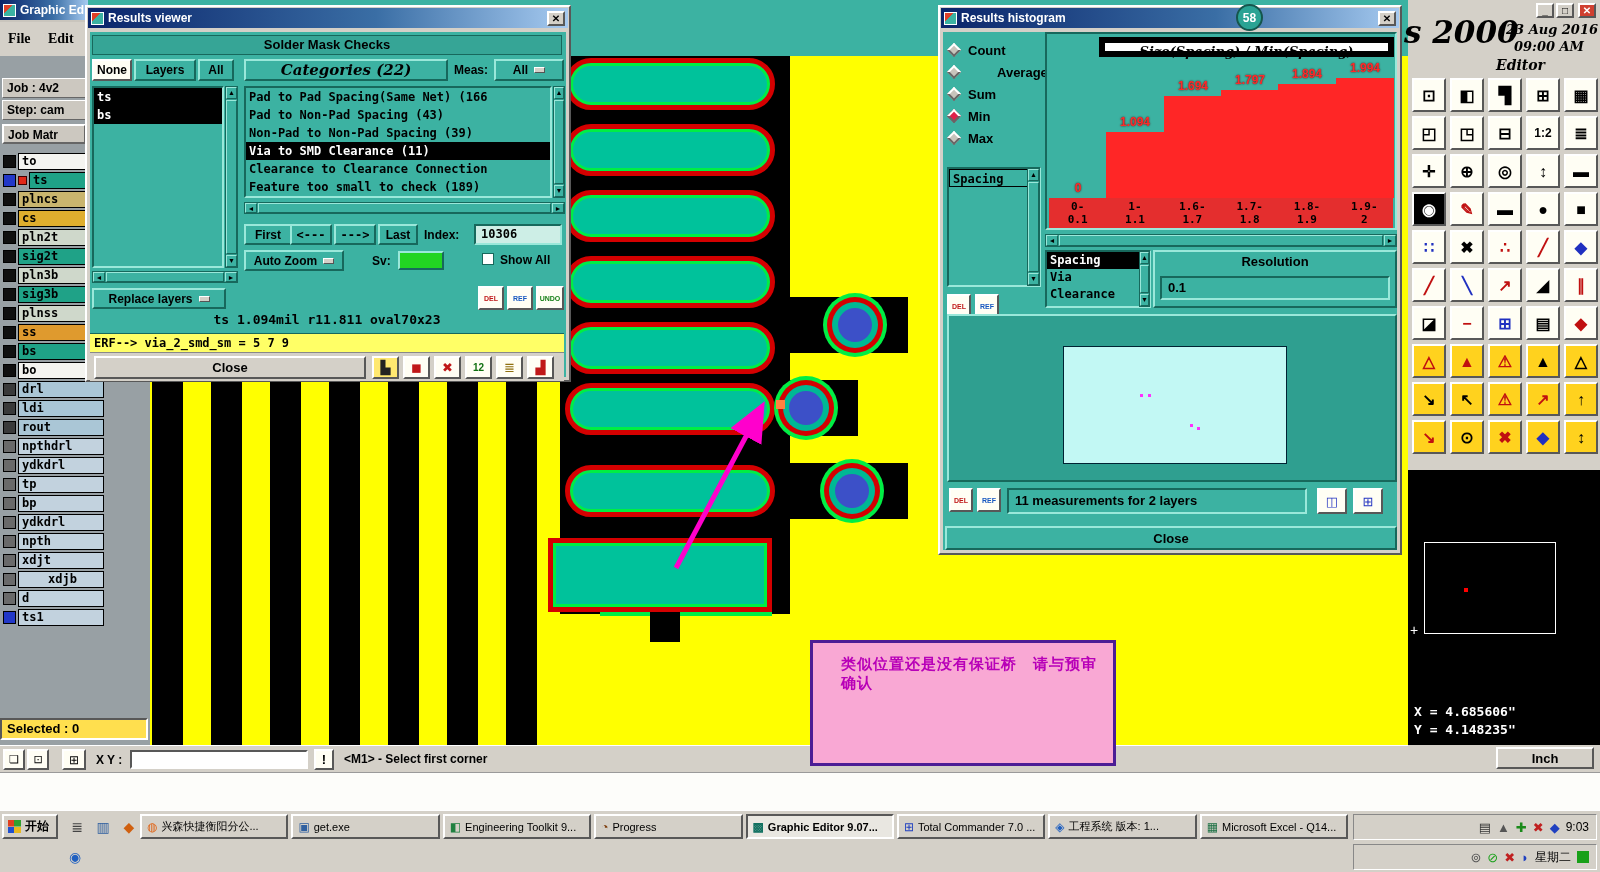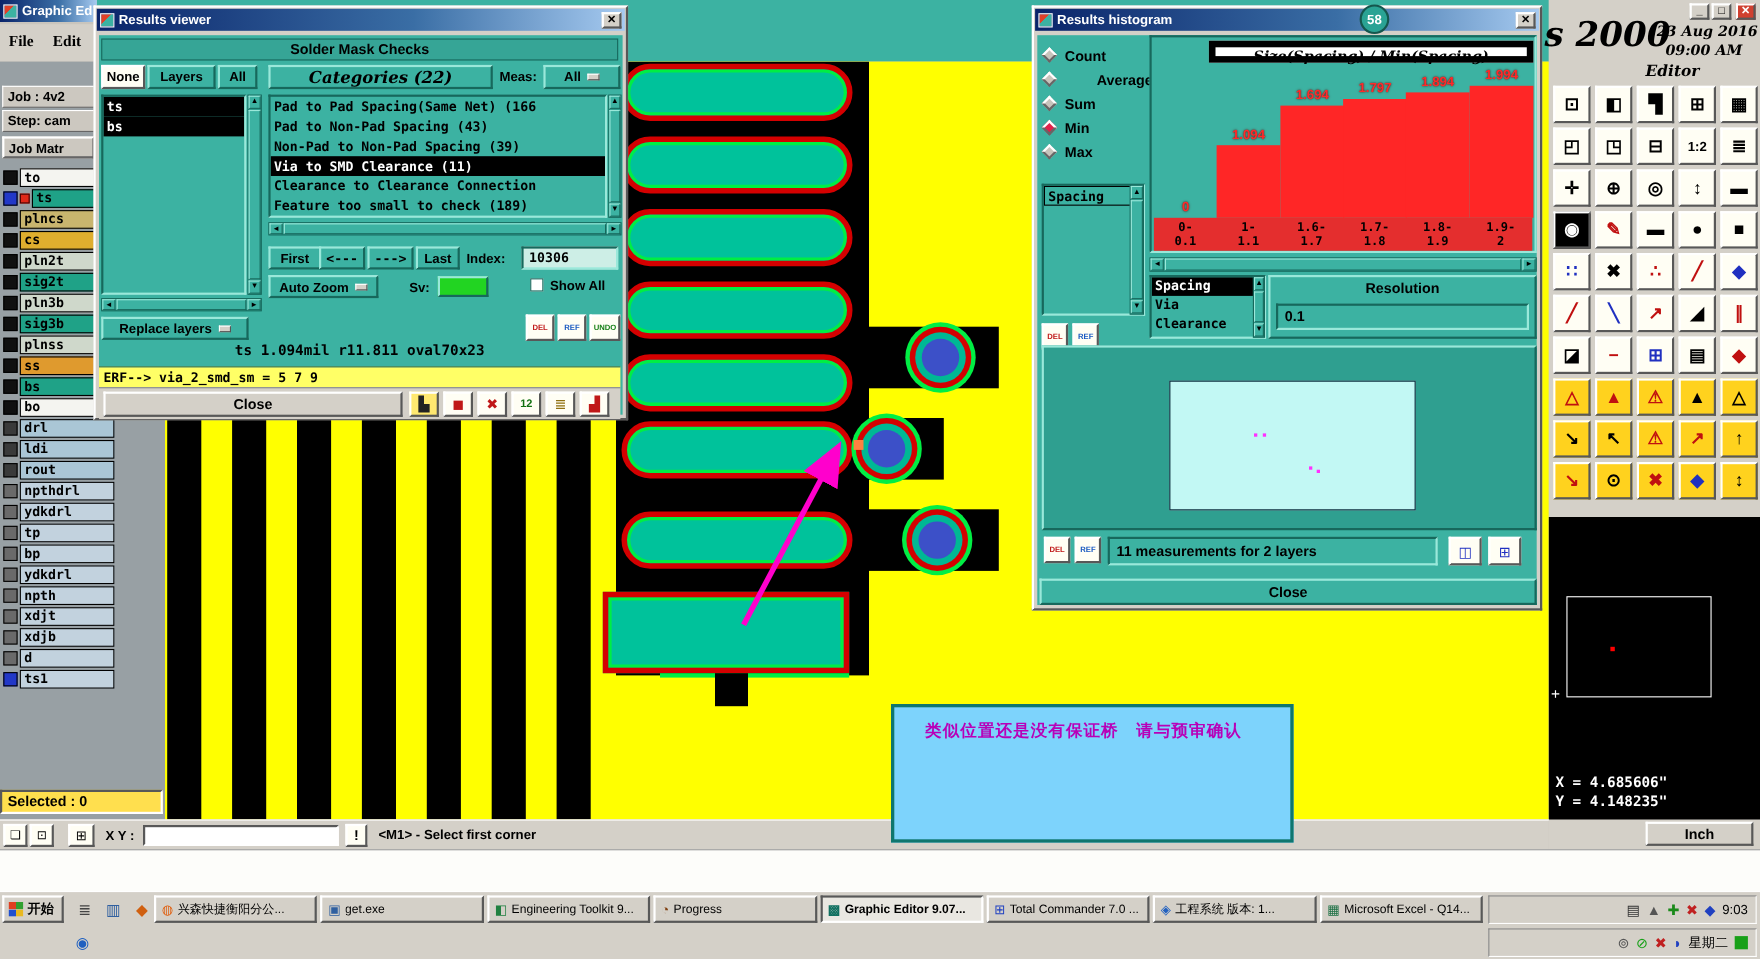--- a/index.html
+++ b/index.html
@@ -52,22 +52,22 @@
     font-weight:bold;font-size:12px;line-height:15px;padding-left:3px;overflow:hidden}
   #selected-box{position:absolute;left:0;top:662px;width:148px;height:22px;background:#ffdf4e;
     border:2px solid;border-color:#585858 #fff #fff #585858;font-weight:bold;font-size:13px;line-height:18px;padding-left:5px}
 
   
   #canvas{position:absolute;left:150px;top:56px;width:1258px;height:689px;background:#ffff00;overflow:hidden}
   .pad-oval{position:absolute;left:415px;width:210px;height:52px;border-radius:26px;background:#00c29b;
     border:5px solid #d40000;box-shadow:inset 0 0 0 3px #00ee44}
   .via{position:absolute;width:34px;height:34px;border-radius:50%;background:#3c50c8;
     box-shadow:0 0 0 6px #00b894,0 0 0 11px #d40000,0 0 0 15px #00ee44}
-  #annotation{position:absolute;left:810px;top:640px;width:366px;height:126px;background:#7dd3fc;
-    border:3px solid #0f766e;z-index:12}
+  #annotation{position:absolute;left:810px;top:640px;width:306px;height:126px;background:#f9a8d4;
+    border:3px solid #4c1d95;z-index:12}
   #annotation-text{color:#b800b8;font-weight:bold;font-size:15px;padding:12px 6px 0 28px;letter-spacing:1px}
 
   
   #rv{position:absolute;left:85px;top:5px;width:486px;height:377px;background:#d4d0c8;
     border:2px solid;border-color:#fff #585858 #585858 #fff;z-index:20}
   #rv-body{position:absolute;left:3px;top:25px;right:3px;bottom:3px;background:#3cb2a2}
   #rv-header{position:absolute;left:2px;top:3px;width:470px;height:20px;background:#36a596;border:1px solid #17685c;
     text-align:center;font-weight:bold;font-size:13px;line-height:18px}
   #rv-status{position:absolute;left:2px;top:280px;width:470px;text-align:center;font-family:"DejaVu Sans Mono",monospace;font-weight:bold;font-size:13px}
   #rv-erf{position:absolute;left:0;top:301px;width:474px;height:19px;background:#ffff66;border-top:1px solid #17685c;
@@ -248,21 +248,21 @@
         <div class="layer-row">
           <span class="layer-check" style="background: rgb(106, 106, 106);"></span>
           <span class="layer-name" style="background: rgb(194, 210, 222);">npth</span>
         </div>
         <div class="layer-row">
           <span class="layer-check" style="background: rgb(106, 106, 106);"></span>
           <span class="layer-name" style="background: rgb(194, 210, 222);">xdjt</span>
         </div>
         <div class="layer-row">
           <span class="layer-check" style="background: rgb(106, 106, 106);"></span>
-          <span class="layer-name" style="background: rgb(194, 210, 222);">xdjb</span>
+          <span class="layer-name" style="background: rgb(194, 210, 222); text-align: center;">xdjb</span>
         </div>
         <div class="layer-row">
           <span class="layer-check" style="background: rgb(106, 106, 106);"></span>
           <span class="layer-name" style="background: rgb(194, 210, 222);">d</span>
         </div>
         <div class="layer-row">
           <span class="layer-check" style="background: rgb(34, 56, 200);"></span>
           <span class="layer-name" style="background: rgb(194, 210, 222);">ts1</span>
         </div>
       </div>

